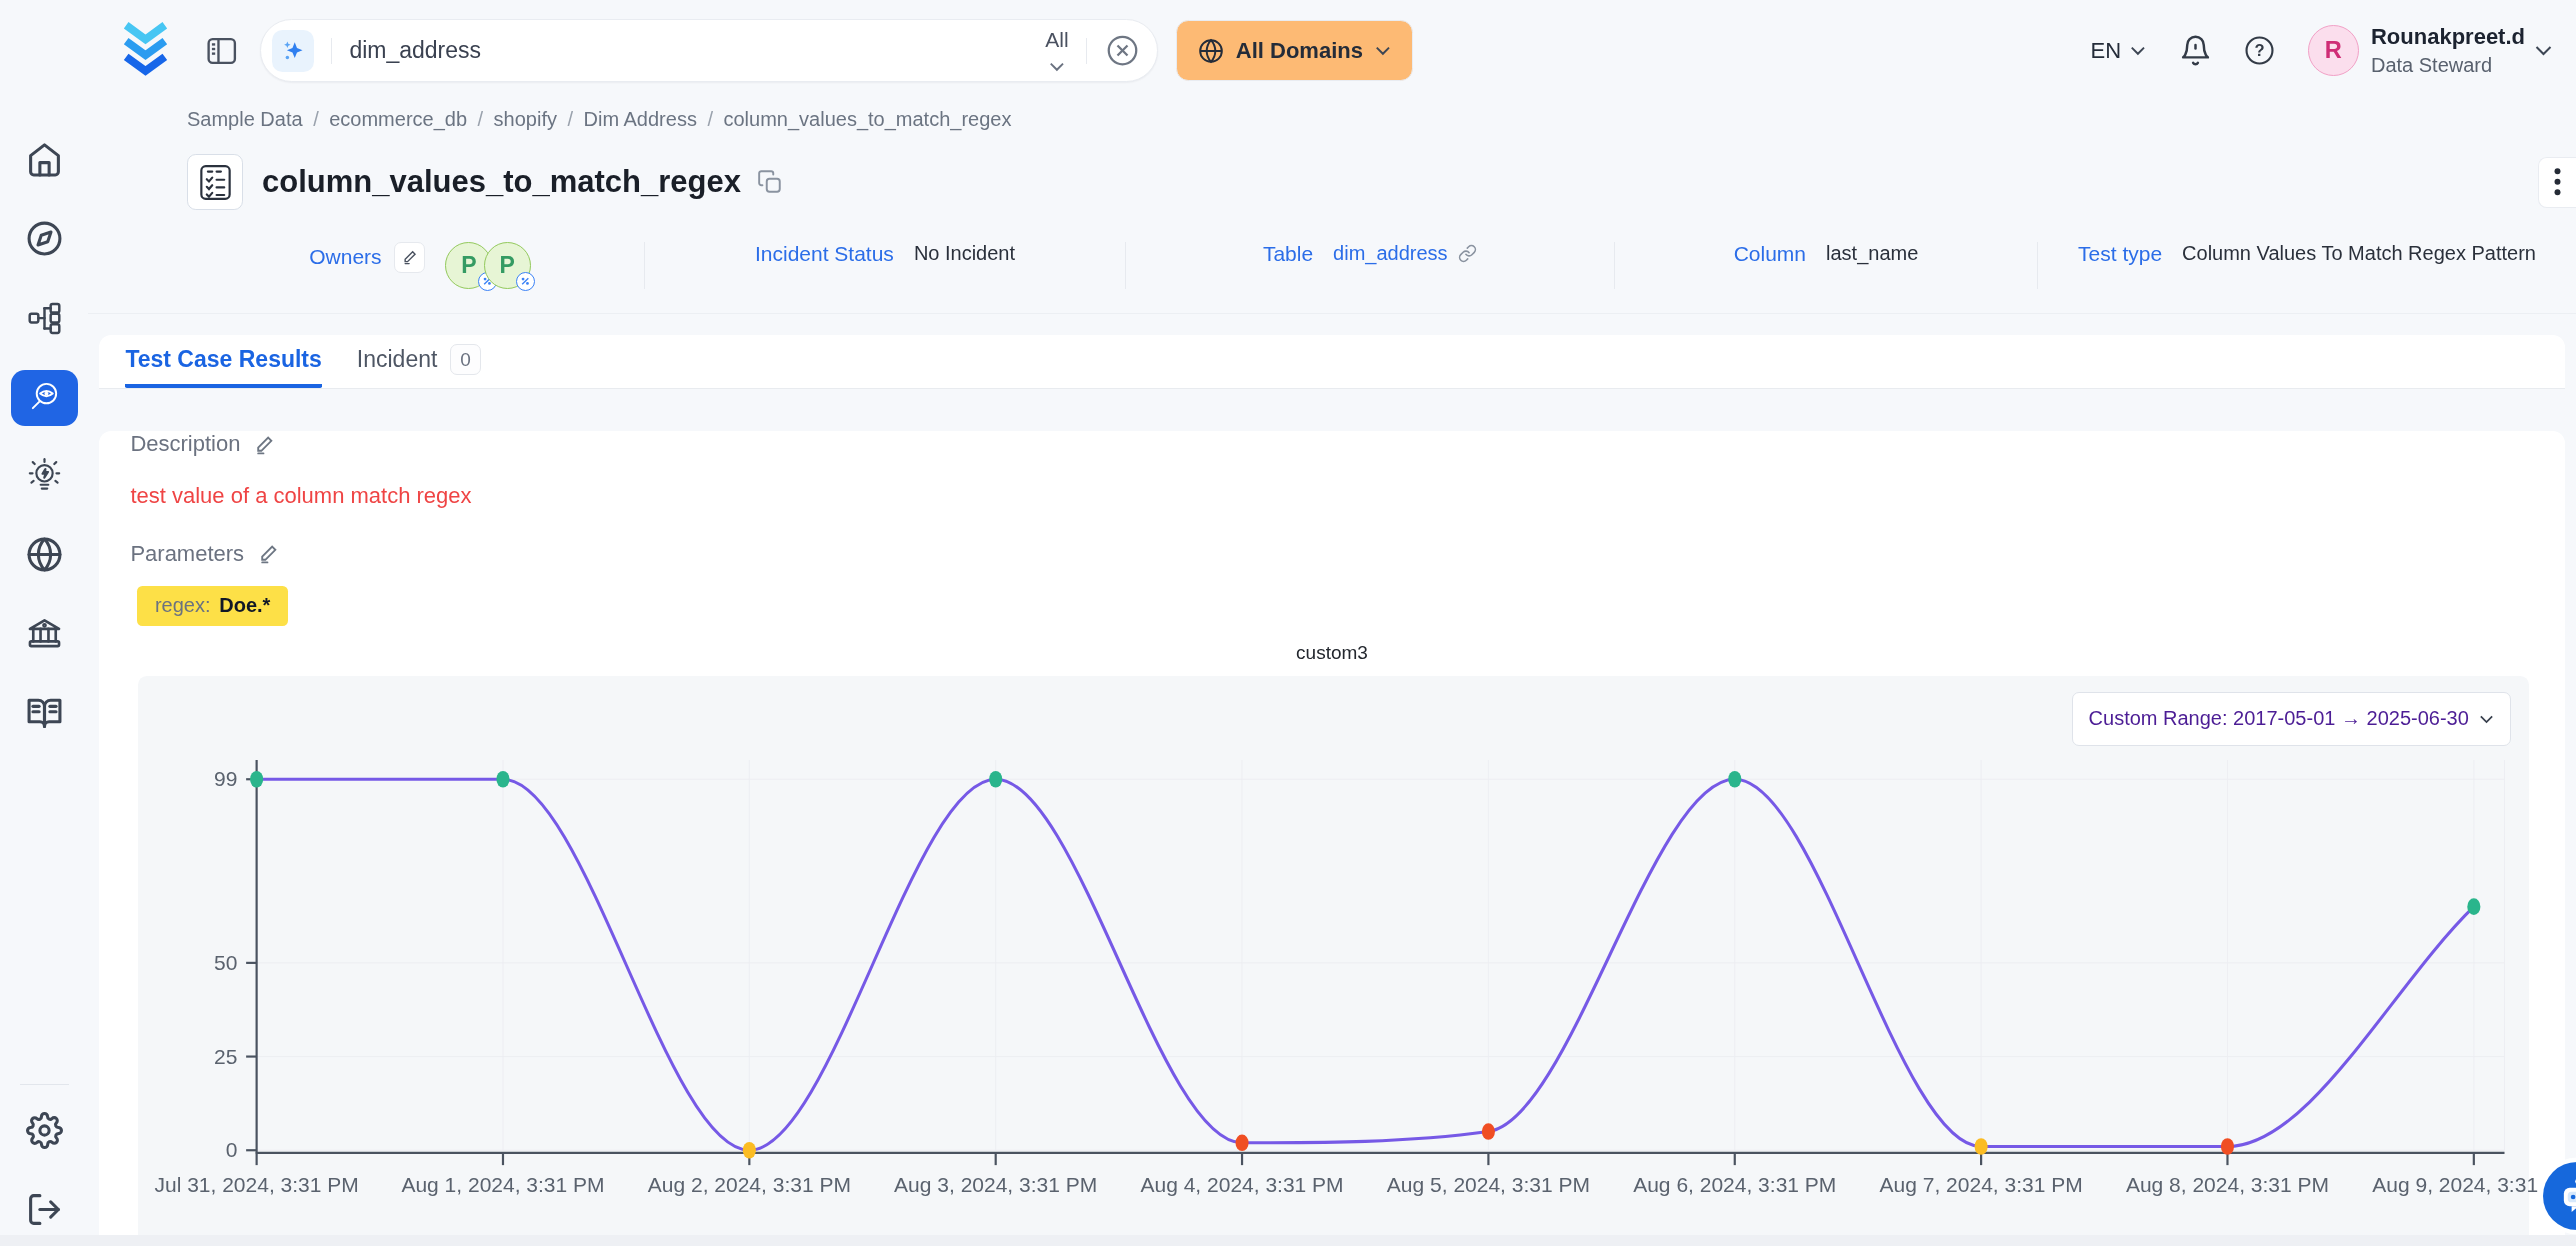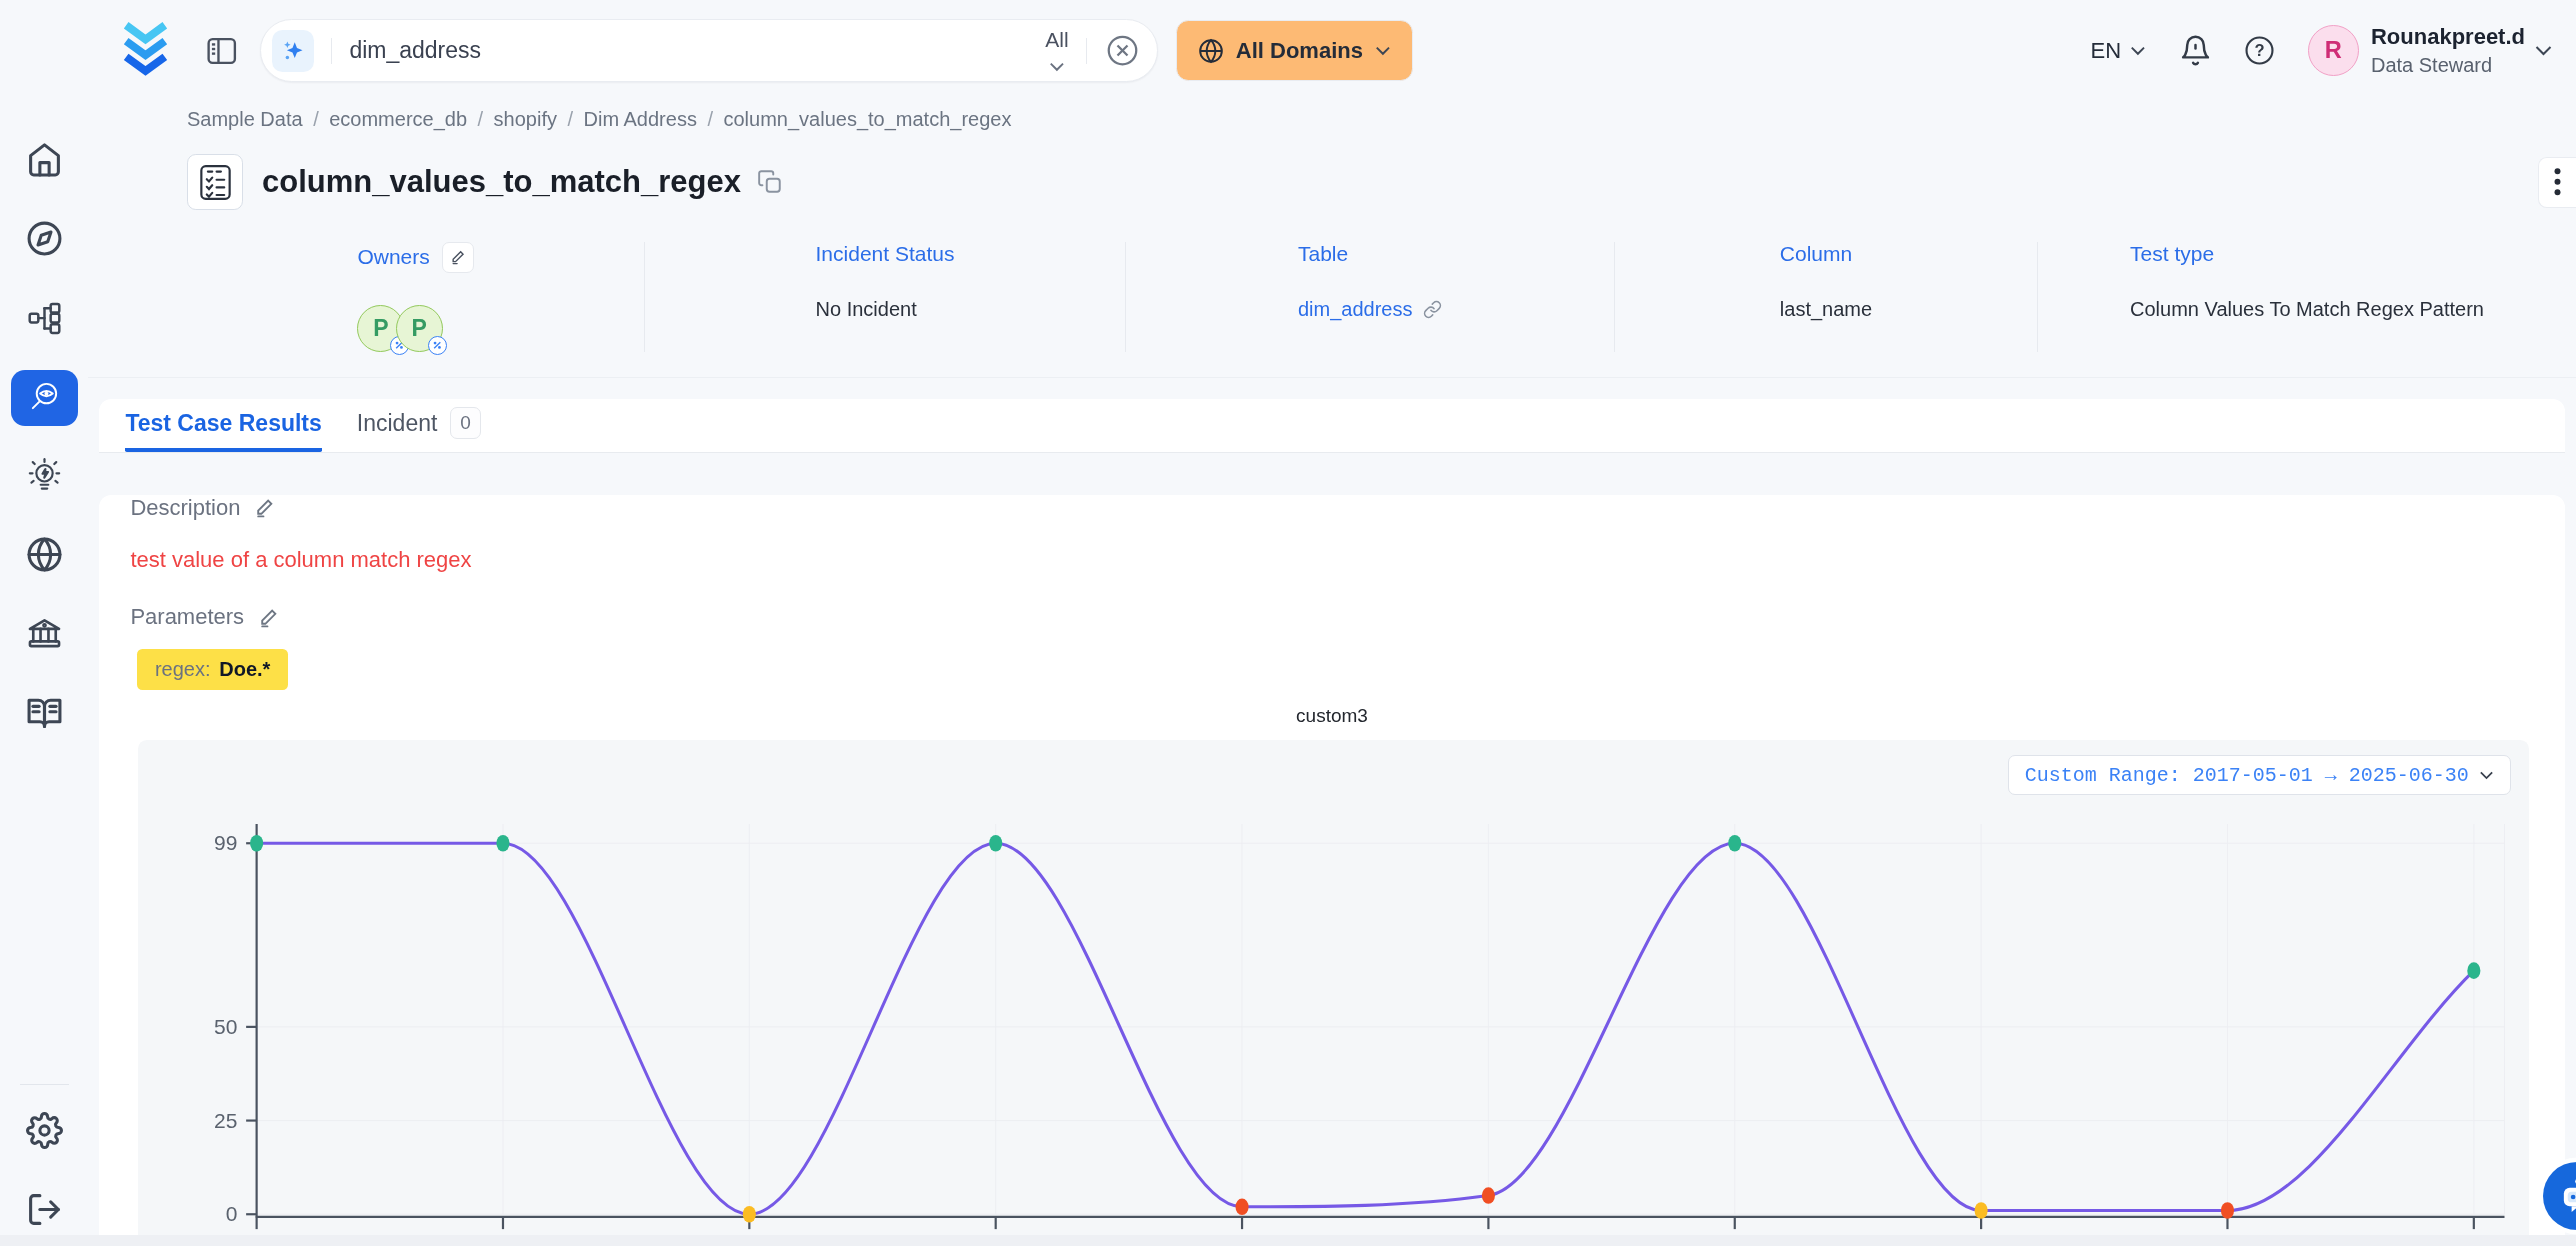--- a/index.html
+++ b/index.html
@@ -45,21 +45,21 @@
   .title-row { display:flex; align-items:center; margin-top:23px; padding-left:99px; }
   .title-icon { width:56px; height:56px; border:0.9px solid #d9dfe8; border-radius:8.8px; background:#fff; display:flex; align-items:center; justify-content:center; }
   .page-title { font-size:31px; font-weight:700; color:#1a1f28; margin-left:19px; }
   .copy-btn { margin-left:15.8px; display:flex; cursor:pointer; }
   .kebab-btn { margin-left:auto; width:39px; height:51px; background:#fff; border:0.9px solid #e9ecf1; border-right:none; border-radius:8.8px 0 0 8.8px; display:flex; align-items:center; justify-content:center; cursor:pointer; margin-right:-0.9px; }
 
   
   .summary-row { display:flex; margin-top:31.5px; padding-left:99px; padding-bottom:24.5px; border-bottom:0.9px solid #eceff3; }
   .sum-cell { display:flex; flex-direction:column; align-items:center; }
   .sum-cell.bordered { border-right:0.9px solid #e7eaef; }
-  .cell-block { display:flex; flex-direction:column; align-items:flex-start; gap:32px; }
+  .cell-block { display:flex; align-items:flex-start; gap:20px; }
   .sum-label { font-size:21px; font-weight:500; color:#2b6de8; display:flex; align-items:center; gap:12.3px; }
   .sum-value { font-size:20px; color:#2a303b; display:flex; align-items:center; gap:10.5px; }
   .sum-value.link { color:#2b6de8; cursor:pointer; }
   .edit-box { width:31.5px; height:31.5px; border:0.9px solid #e6e9ee; border-radius:7px; background:#fff; display:flex; align-items:center; justify-content:center; cursor:pointer; }
   .owners-avatars { display:flex; }
   .owner-av { width:47px; height:47px; border-radius:50%; background:#e7f5d5; border:1.8px solid #93c95c; color:#359b63; font-weight:700; font-size:23px; display:flex; align-items:center; justify-content:center; position:relative; margin-right:-8.8px; cursor:pointer; }
   .owner-badge { position:absolute; right:-5.3px; bottom:-3.5px; width:19px; height:19px; border-radius:50%; background:#fff; border:1.8px solid #3b82f6; display:flex; align-items:center; justify-content:center; }
 
   
   .tabs-panel { margin:21px 11.4px 0 11.4px; background:#fff; border-radius:12.3px 12.3px 0 0; border-bottom:0.9px solid #e8ebef; height:54px; display:flex; align-items:stretch; padding-left:26px; gap:35px; }
@@ -71,21 +71,21 @@
   .content-card { margin:20px 11.4px 0 11.4px; background:#fff; border-radius:12.3px; height:816px; position:relative; }
   .desc-label { margin:42px 0 0 31px; font-size:22px; color:#6b7280; display:flex; align-items:center; gap:14px; }
   .desc-text { margin:26px 0 17px 31px; font-size:22px; color:#ef4444; }
   .params-label { margin:31.5px 0 0 31px; font-size:22px; color:#6b7280; display:flex; align-items:center; gap:14px; }
   .param-chip { display:inline-flex; align-items:center; gap:8.8px; margin:19px 0 0 38px; background:#fde047; border-radius:5.3px; padding:8.8px 17.5px; font-size:20px; }
   .param-key { color:#6b7280; }
   .param-val { color:#111827; font-weight:700; }
   .chart-title { text-align:center; margin-top:15.8px; font-size:19px; color:#23272e; }
   .chart-panel { margin:12.3px 36px 0 39px; height:578px; background:#f5f7f9; border-radius:8.8px; position:relative; }
   #chart-svg { position:absolute; left:0; top:0; }
-  .range-btn { position:absolute; top:15.8px; right:17.5px; height:40px; background:#fff; border:0.9px solid #dfe3ea; border-radius:7px; display:flex; align-items:center; gap:10.5px; padding:0 15.8px; font-size:20px; color:#3b82f6; cursor:pointer; z-index:2;font-family:Liberation Mono, monospace; }
+  .range-btn { position:absolute; top:15.8px; right:17.5px; height:54px; background:#fff; border:0.9px solid #dfe3ea; border-radius:7px; display:flex; align-items:center; gap:10.5px; padding:0 15.8px; font-size:20px; color:#4c1d95; cursor:pointer; z-index:2; }
 
   .ytick, .xtick { font-size:24px; fill:#5a626e; font-family:"Liberation Sans", sans-serif; }
   .grid { stroke:#ebedf1; stroke-width:1; }
   .axis { stroke:#4a5360; stroke-width:2.5; }
 
   .bottom-strip { position:fixed; left:0; right:0; bottom:0; height:11.4px; background:#eef0f4; }
 
   
   .bot-fab { position:fixed; right:-35px; bottom:15.8px; width:68px; height:68px; border-radius:50%; background:#1668dc; border:none; box-shadow:0 0 0 4.4px rgba(255,255,255,.9); display:flex; align-items:center; justify-content:center; cursor:pointer; }
 </style>

